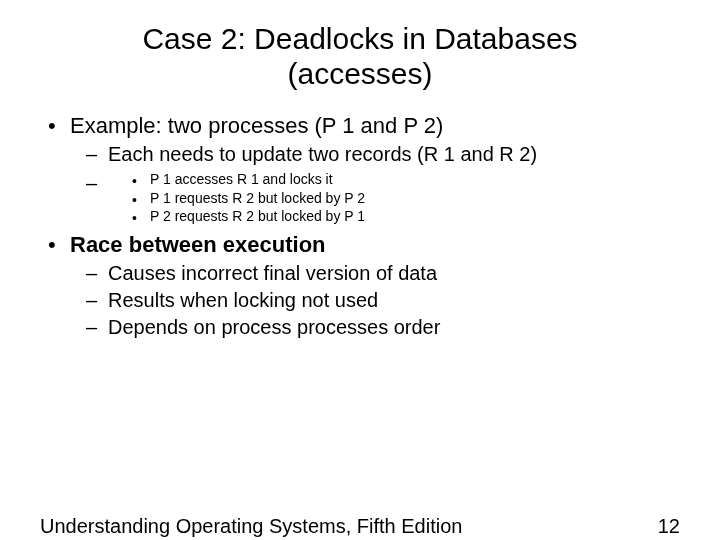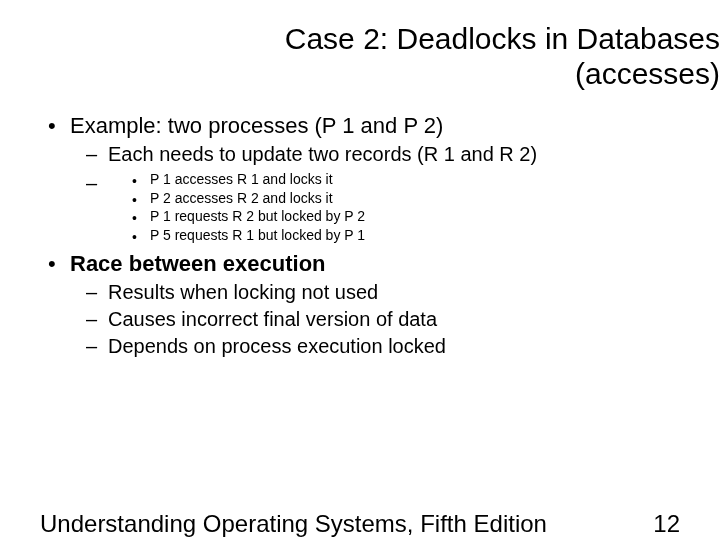--- a/index.html
+++ b/index.html
@@ -1,62 +1,61 @@
 <!DOCTYPE html>
 <html><head>
 <meta charset="utf-8">
 <style>
   * { margin: 0; padding: 0; box-sizing: border-box; }
   html, body { width: 720px; height: 540px; background: #fff; font-family: Arial, Helvetica, sans-serif; color: #000; }
   .slide { width: 720px; height: 540px; position: relative; padding: 0; }
-  .title { text-align: right; font-size: 30px; font-weight: 400; line-height: 1.15; margin-top: 22px; margin-bottom: 20px; }
+  .title { text-align: center; font-size: 30px; font-weight: 400; line-height: 1.15; margin-top: 22px; margin-bottom: 20px; }
   .content { padding: 0 60px 0 40px; }
   ul { list-style: none; }
   .lvl0 > li { font-size: 22px; line-height: 1.35; margin-bottom: 2px; padding-left: 30px; position: relative; }
   .lvl0 > li::before { content: "•"; position: absolute; left: 8px; font-size: 22px; }
   .lvl1 { margin-top: 0; margin-left: 16px; }
   .lvl1 > li { font-size: 20px; line-height: 1.35; padding-left: 22px; position: relative; }
   .lvl1 > li::before { content: "–"; position: absolute; left: 0; }
   .lvl2 { margin-top: 2px; margin-left: 24px; margin-bottom: 4px; }
   .lvl2 > li { font-size: 14px; line-height: 1.35; padding-left: 18px; position: relative; }
   .lvl2 > li::before { content: "•"; position: absolute; left: 0; font-size: 14px; top: 2px; }
-  .footer { position: absolute; bottom: 24px; left: 40px; right: 40px; display: flex; justify-content: space-between; font-size: 24px; }
+  .footer { position: absolute; bottom: 24px; left: 40px; right: 40px; display: flex; justify-content: space-between; font-size: 20px; }
   .bold { font-weight: 700; }
 </style>
 </head>
 <body>
 
 <div class="slide">
   <div class="title">
     <span>Case 2: Deadlocks in Databases</span><br>
     <span>(accesses)</span>
   </div>
 
   <div class="content">
     <ul class="lvl0">
       <li>
         <span>Example: two processes (P 1 and P 2)</span>
         <ul class="lvl1">
           <li>Each needs to update two records (R 1 and R 2)</li>
           <li>
             <ul class="lvl2">
               <li>P 1 accesses R 1 and locks it</li>
-              <li>P 2 accesses R 2 and locks it</li>
               <li>P 1 requests R 2 but locked by P 2</li>
-              <li>P 5 requests R 1 but locked by P 1</li>
+              <li>P 2 requests R 2 but locked by P 1</li>
             </ul>
           </li>
         </ul>
       </li>
       <li>
         <span class="bold">Race between execution</span>
         <ul class="lvl1">
+          <li>Causes incorrect final version of data</li>
           <li>Results when locking not used</li>
-          <li>Causes incorrect final version of data</li>
-          <li>Depends on process execution locked</li>
+          <li>Depends on process processes order</li>
         </ul>
       </li>
     </ul>
   </div>
 
   <div class="footer">
     <span>Understanding Operating Systems, Fifth Edition</span>
     <span>12</span>
   </div>
 </div>

